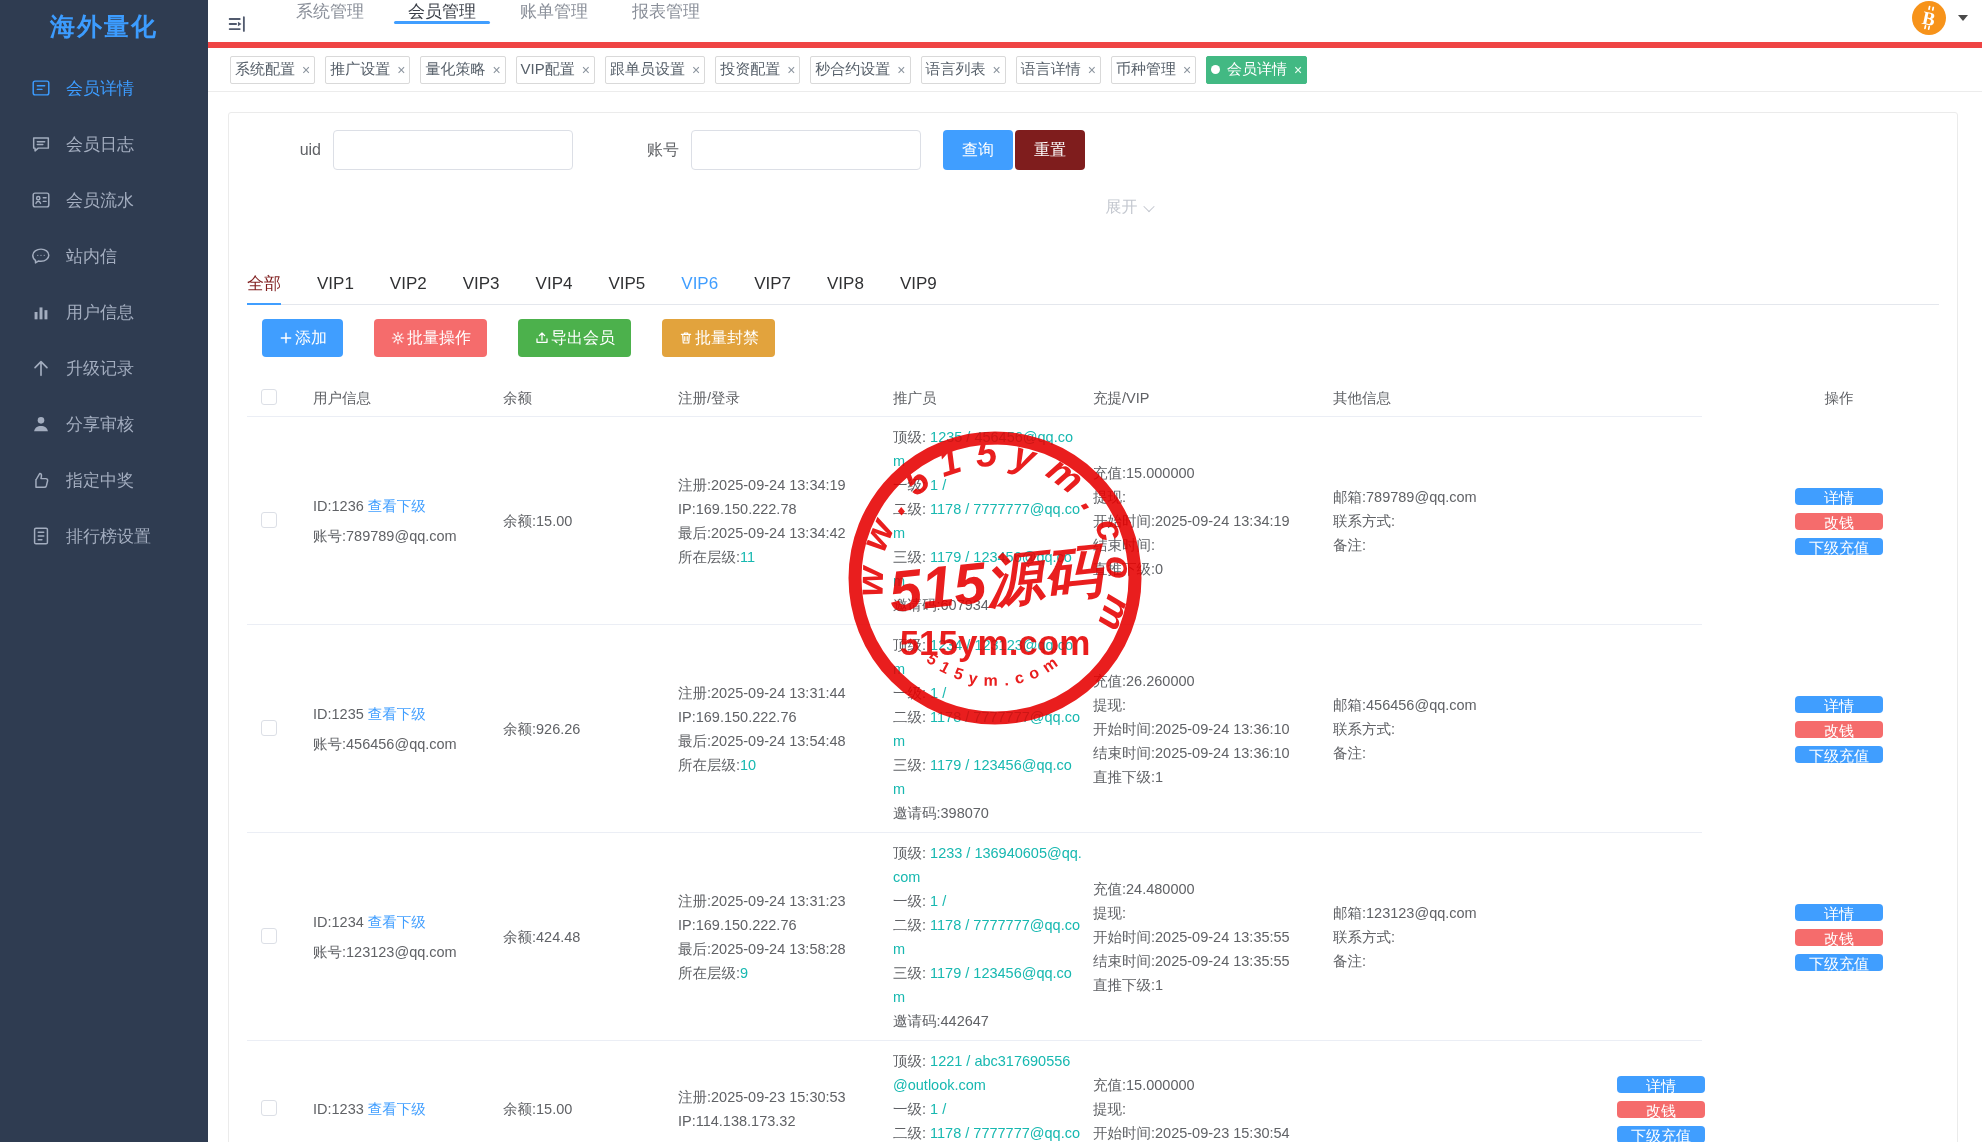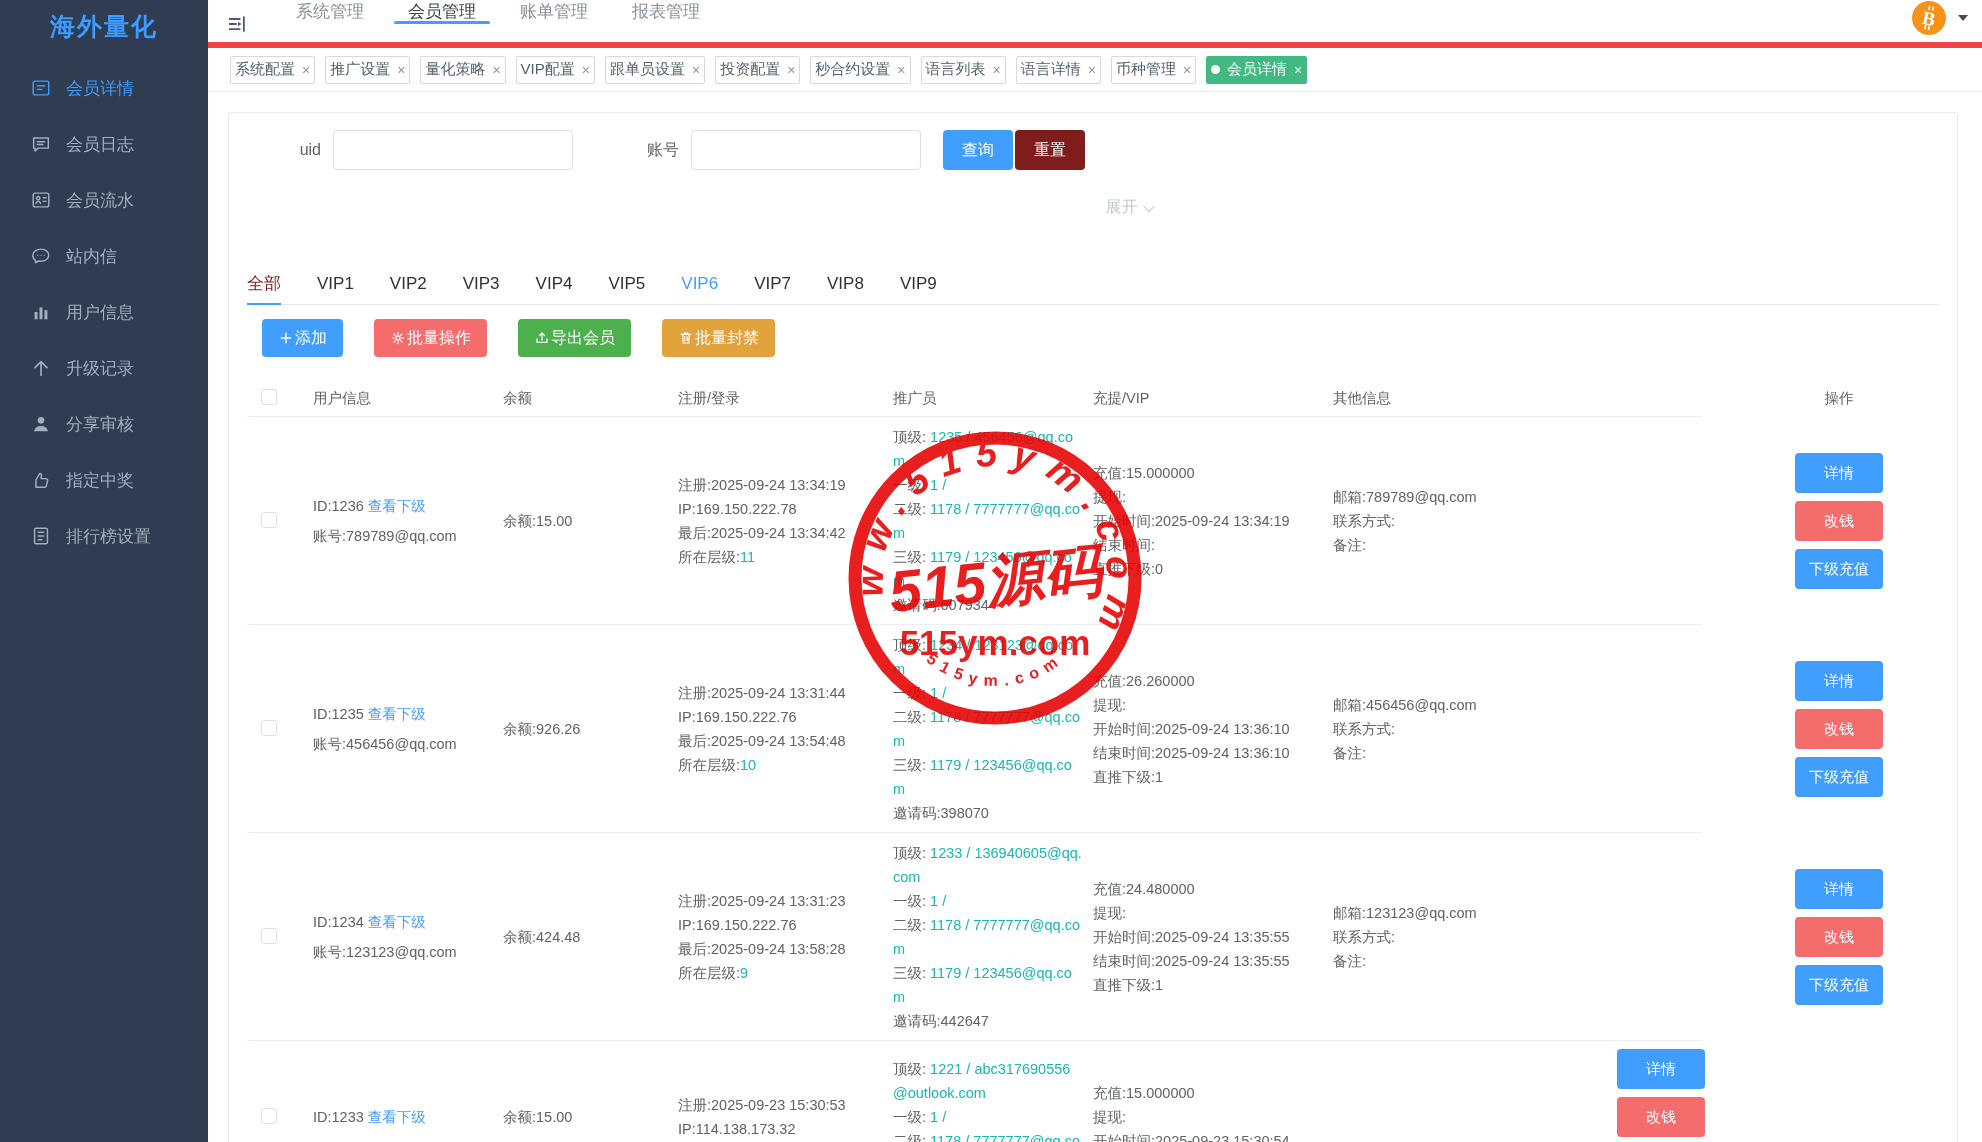--- a/index.html
+++ b/index.html
@@ -82,21 +82,21 @@
   .tcell.cb { padding-left:14px; }
   .checkbox { display:inline-block; width:16px; height:16px; border:1px solid #dcdfe6; border-radius:3px; background:#fff; cursor:pointer; }
   .trow { position:relative; padding:8px 0; }
   .line { line-height:24px; }
   .user .line { line-height:30px; white-space:nowrap; }
   .detail { word-break:break-all; }
   .blue { color:#409EFF; text-decoration:none; cursor:pointer; }
   .teal { color:#17b8b0; }
   .tcell.actions { display:flex; flex-direction:column; gap:8px; align-items:center; padding:0 50px 0 0; }
   .th.actions-h { text-align:center; padding:0 50px 0 0; }
-  .abtn { width:88px; height:40px; border:none; border-radius:4px; color:#fff; font-size:15px; cursor:pointer; }
+  .abtn { width:88px; height:17px; border:none; border-radius:4px; color:#fff; font-size:15px; cursor:pointer; }
 
   
   .stamp { position:absolute; left:830px; top:413px; width:330px; height:330px; z-index:50; pointer-events:none; opacity:.88; }
 </style>
 </head>
 <body>
 
 <div class="app">
 
   <aside class="sidebar">

